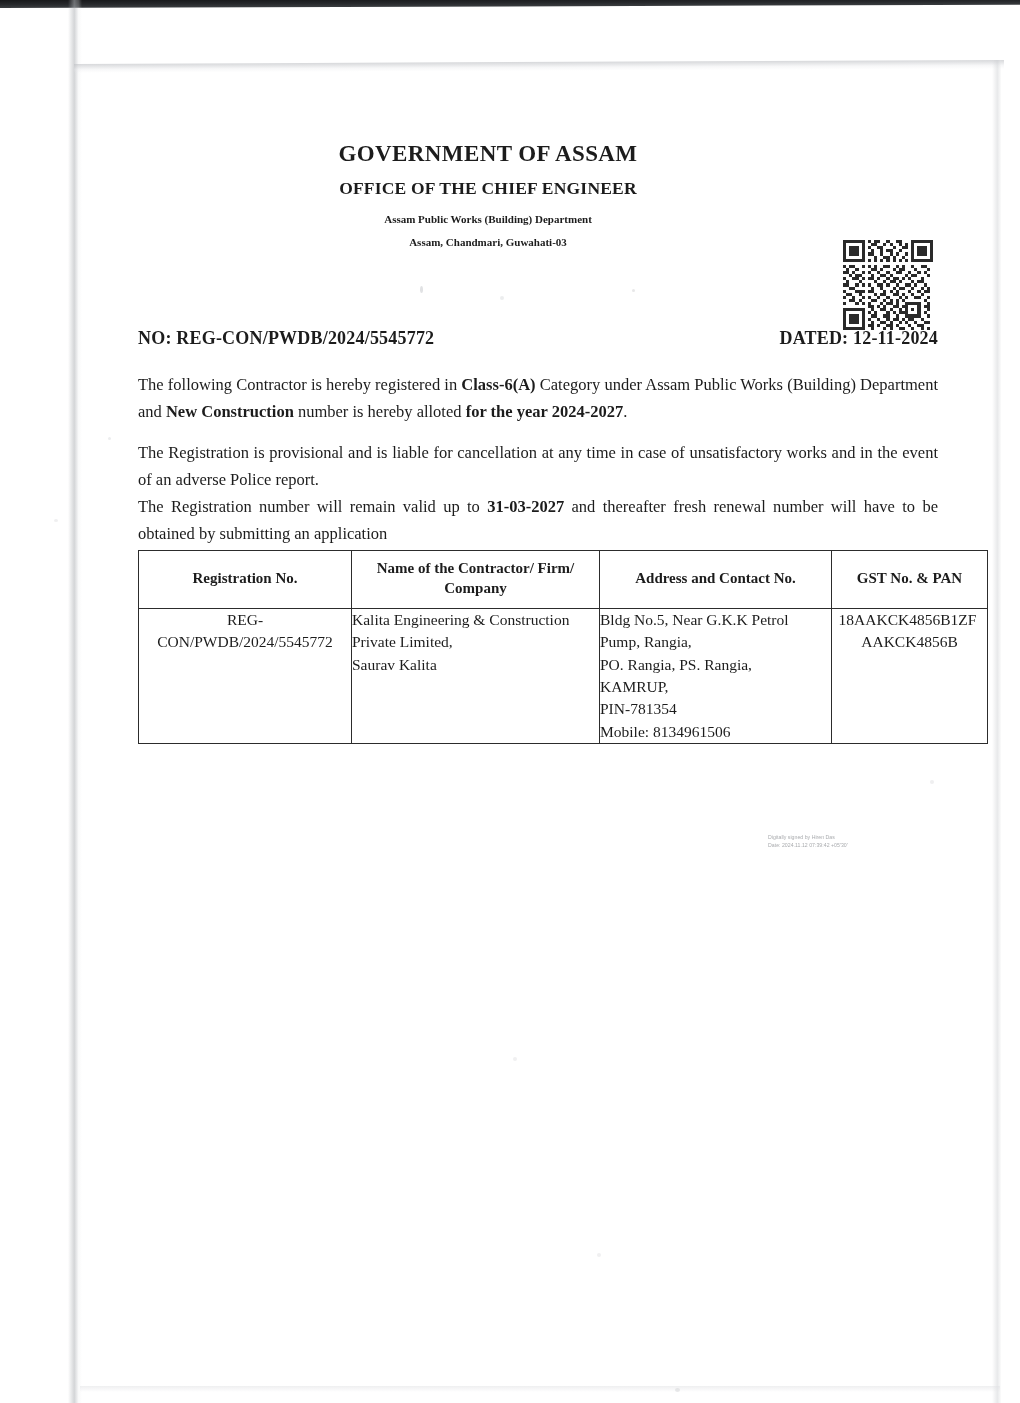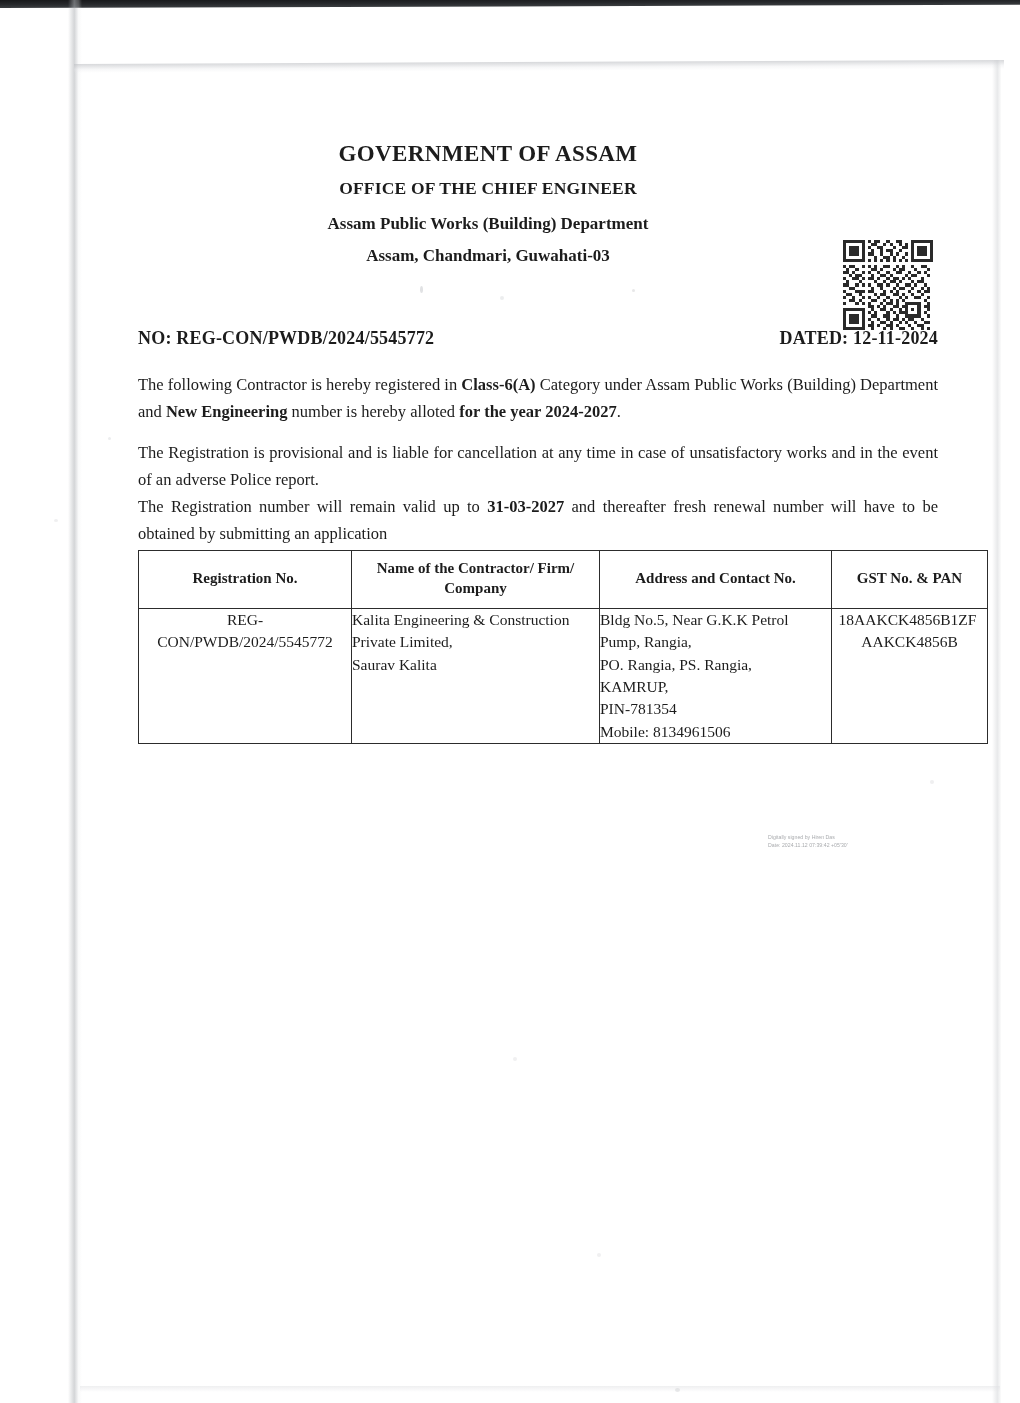--- a/index.html
+++ b/index.html
@@ -86,21 +86,21 @@
     line-height: 1.25;
   }
   .office-title {
     font-size: 17.5px;
     font-weight: bold;
     letter-spacing: 0.2px;
     margin-top: 9px;
     line-height: 1.25;
   }
   .dept-line {
-    font-size: 17px;
+    font-size: 11px;
     font-weight: bold;
     margin-top: 12px;
     line-height: 1.42;
   }
 
   
   .qr-wrap {
     position: absolute;
     left: 843px;
     top: 240px;
@@ -488,21 +488,21 @@
       </g>
     </svg>
   </div>
 
   <div class="ref-row">
     <div>NO: REG-CON/PWDB/2024/5545772</div>
     <div>DATED: 12-11-2024</div>
   </div>
 
   <div class="body-text p1">
-    <span>The following Contractor is hereby registered in </span><b>Class-6(A)</b><span> Category under Assam Public Works (Building) Department and </span><b>New Engineering</b><span> number is hereby alloted </span><b>for the year 2024-2027</b><span>.</span>
+    <span>The following Contractor is hereby registered in </span><b>Class-6(A)</b><span> Category under Assam Public Works (Building) Department and </span><b>New Construction</b><span> number is hereby alloted </span><b>for the year 2024-2027</b><span>.</span>
   </div>
 
   <div class="body-text p2">The Registration is provisional and is liable for cancellation at any time in case of unsatisfactory works and in the event of an adverse Police report.</div>
 
   <div class="body-text p3">
     <span>The Registration number will remain valid up to </span><b>31-03-2027</b><span> and thereafter fresh renewal number will have to be obtained by submitting an application</span>
   </div>
 
   <table class="reg-table">
     <thead>

